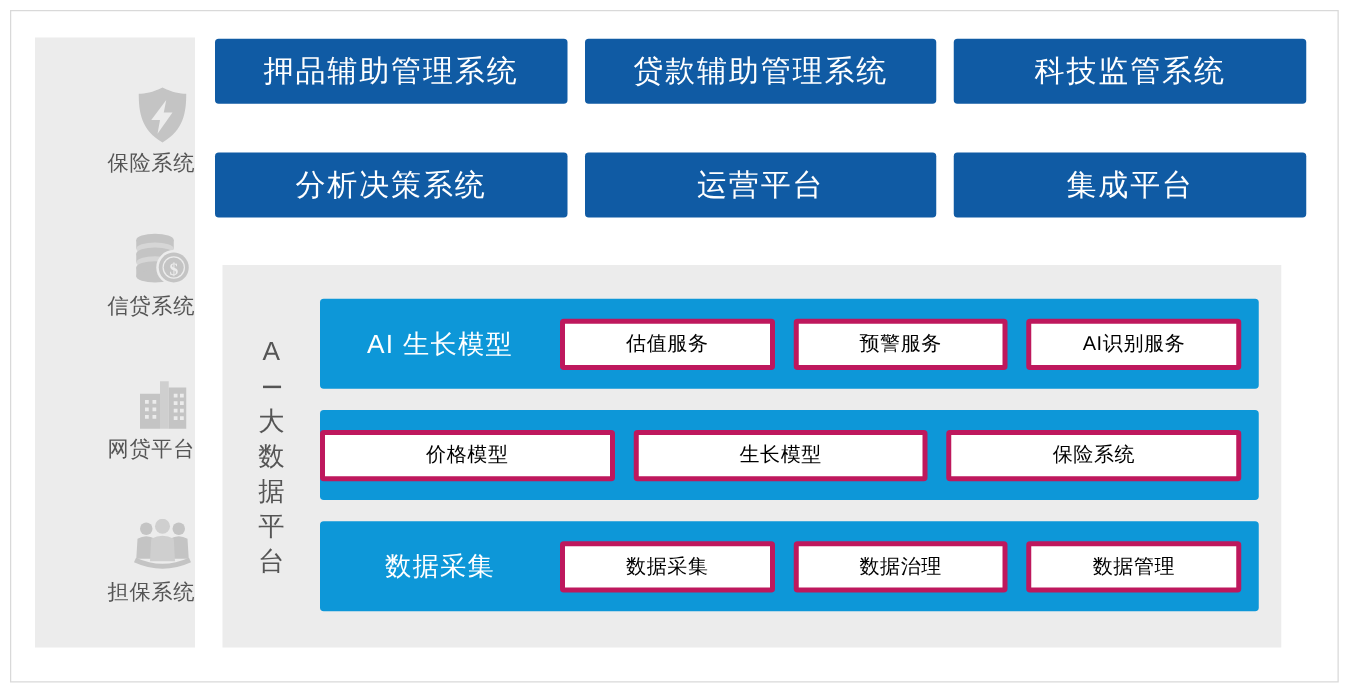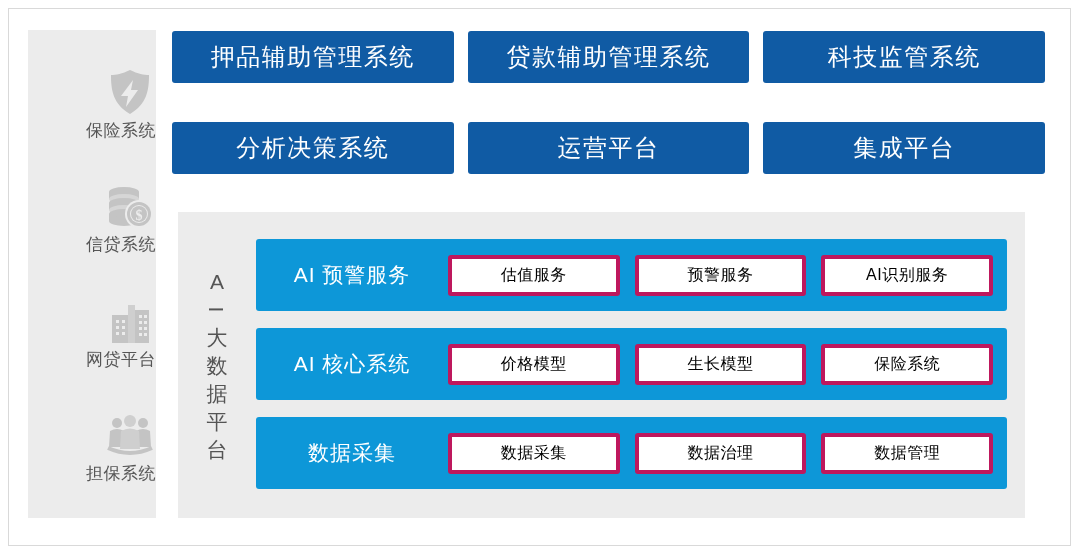--- a/index.html
+++ b/index.html
@@ -259,30 +259,29 @@
       <span class="vchar">大</span>
       <span class="vchar">数</span>
       <span class="vchar">据</span>
       <span class="vchar">平</span>
       <span class="vchar">台</span>
     </div>
 
     <div class="rows">
 
       <div class="cyan-row">
-        <div class="row-title">AI 预警服务</div>
+        <div class="row-title">AI 生长模型</div>
         <div class="chips">
           <div class="chip">估值服务</div>
           <div class="chip">预警服务</div>
           <div class="chip">AI识别服务</div>
         </div>
       </div>
 
       <div class="cyan-row">
-        <div class="row-title">AI 核心系统</div>
         <div class="chips">
           <div class="chip">价格模型</div>
           <div class="chip">生长模型</div>
           <div class="chip">保险系统</div>
         </div>
       </div>
 
       <div class="cyan-row">
         <div class="row-title">数据采集</div>
         <div class="chips">

